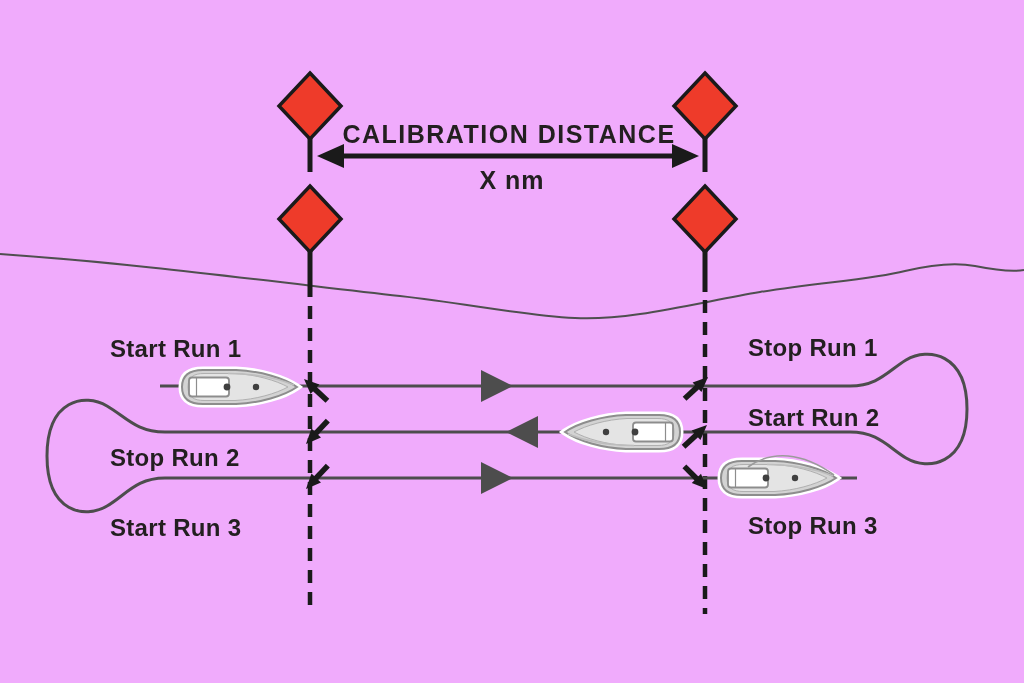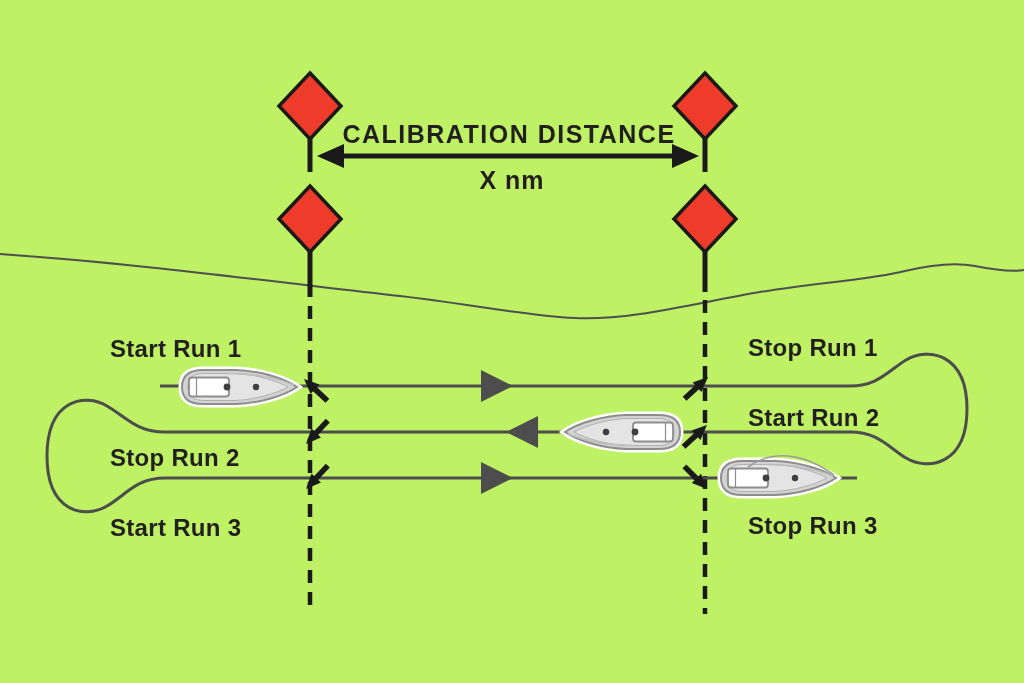--- a/index.html
+++ b/index.html
@@ -1,16 +1,16 @@
 <!DOCTYPE html>
 <html><head>
 <meta charset="utf-8">
 <style>
   html,body{margin:0;padding:0;background:#ffffff;}
-  .canvas{position:relative;width:1024px;height:683px;background:#bef264;overflow:hidden;}
+  .canvas{position:relative;width:1024px;height:683px;background:#f0abfc;overflow:hidden;}
   svg{display:block;}
   text{font-family:"Liberation Sans","DejaVu Sans",sans-serif;font-weight:bold;fill:#231F20;}
   .title-text{font-size:25px;letter-spacing:1.5px;}
   .dist-text{font-size:25px;letter-spacing:1px;}
   .run-label{font-size:24px;letter-spacing:0.3px;}
 </style>
 </head>
 <body>
 
 <div class="canvas">

